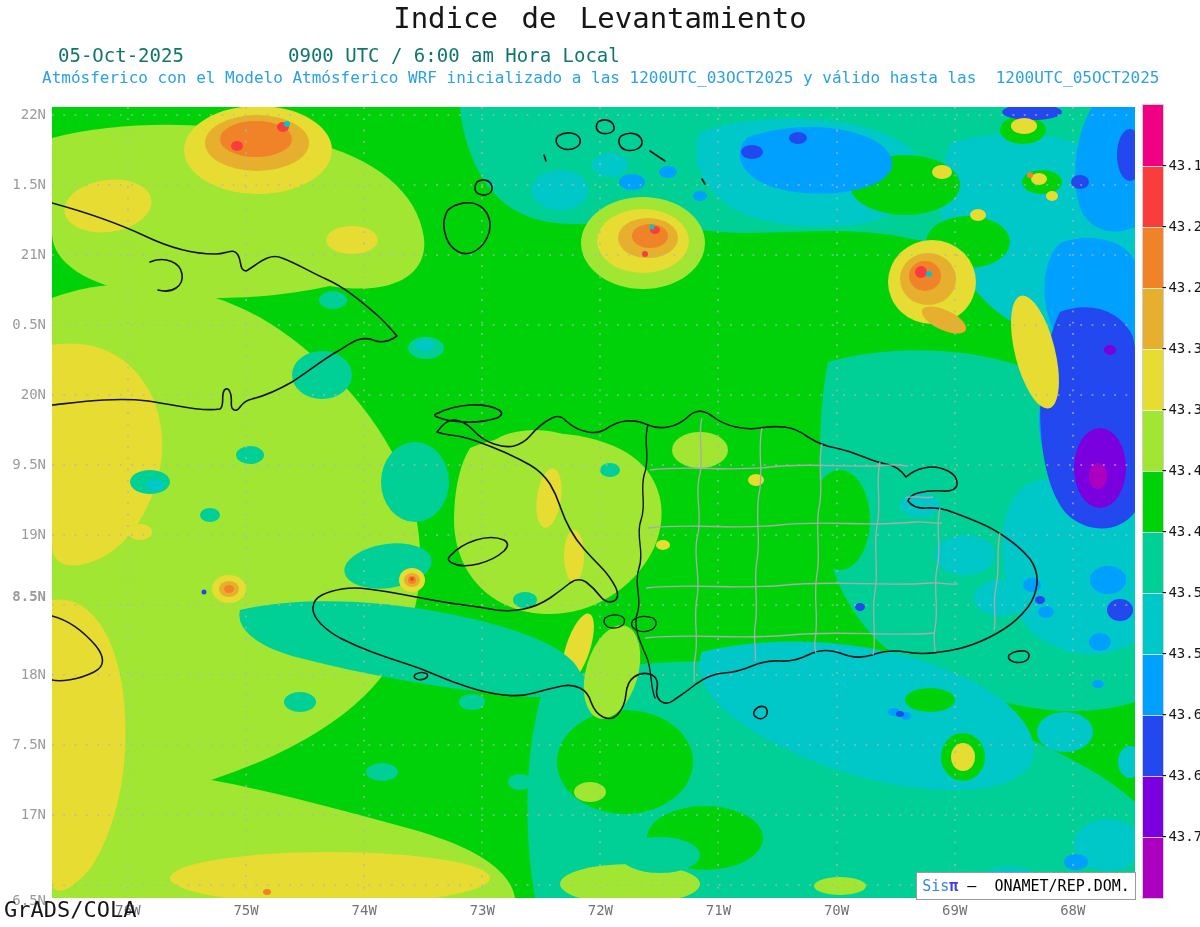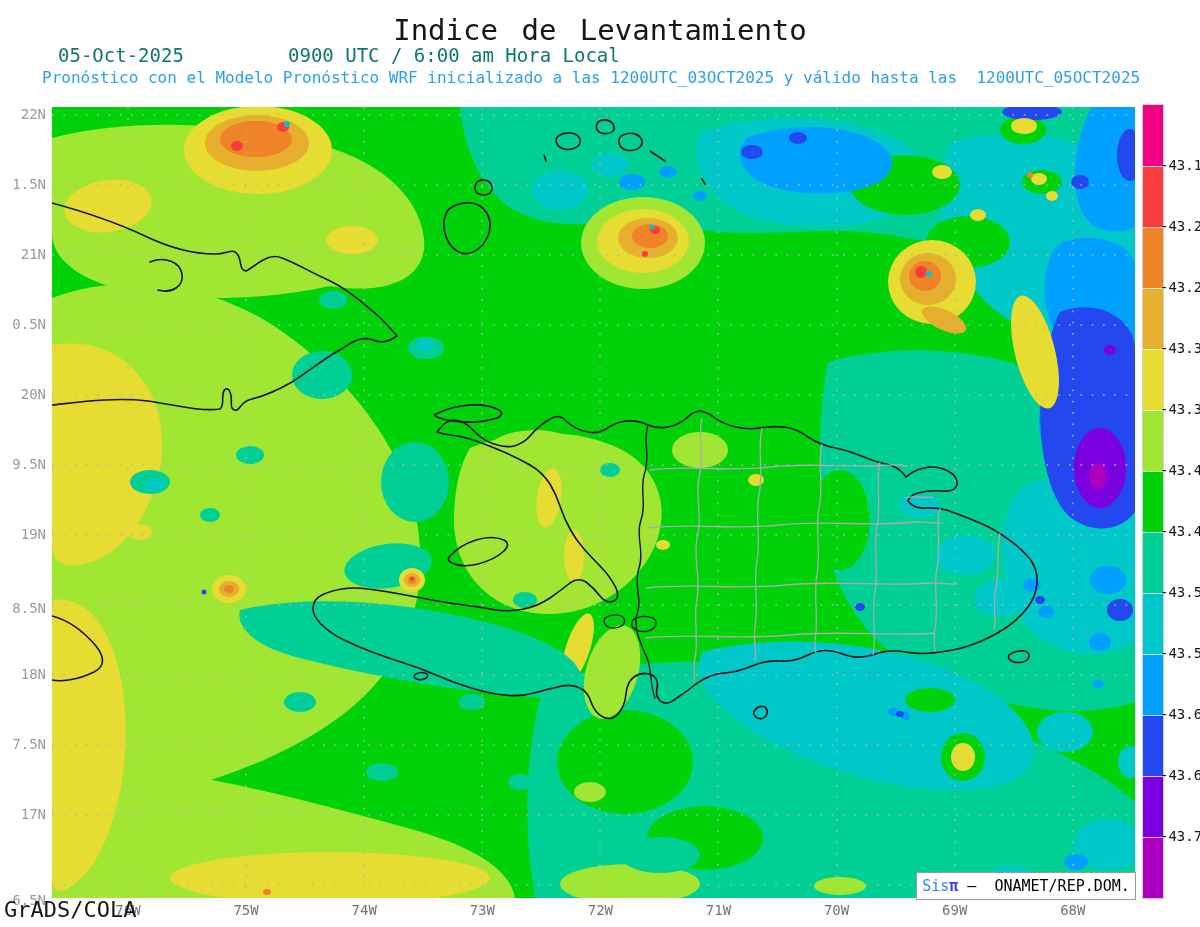--- a/index.html
+++ b/index.html
@@ -1,20 +1,20 @@
 <!DOCTYPE html>
 <html><head>
 <meta charset="utf-8">
 <style>
   html,body{margin:0;padding:0;}
   body{
     width:1200px;height:927px;position:relative;overflow:hidden;background:#fff;
     font-family:"DejaVu Sans Mono","Liberation Mono",monospace;
   }
-  .title{position:absolute;top:13px;left:0;width:1200px;text-align:center;
+  .title{position:absolute;top:1px;left:0;width:1200px;text-align:center;
     font-size:29px;color:#161616;word-spacing:6px;letter-spacing:0;}
   .l2{position:absolute;top:44px;font-size:19px;color:#0f766e;white-space:pre;}
   .date-line{left:58px;}
   .time-line{left:288px;}
   .l3{position:absolute;top:68px;left:42px;font-size:16px;color:#2AA0E8;white-space:pre;}
   #map-svg{position:absolute;left:52px;top:107px;}
   .xlab{position:absolute;top:902px;width:56px;text-align:center;font-size:14px;color:#737373;}
   .ylab{position:absolute;left:0;width:46px;text-align:right;font-size:14px;color:#9a9a9a;}
   .cbar{position:absolute;left:1143px;top:105px;width:20px;height:793px;outline:1px solid #cfcfcf;}
   .cseg{width:20px;}
@@ -27,21 +27,21 @@
   .badge .b-brand{color:#2E86E8;}
   .badge .b-pi{color:#3C3CF0;font-weight:bold;}
   .badge .b-rest{color:#000000;}
 </style>
 </head>
 <body>
 
 <div class="title">Indice de Levantamiento</div>
 <div class="l2 date-line">05-Oct-2025</div>
 <div class="l2 time-line">0900 UTC / 6:00 am Hora Local</div>
-<div class="l3">Pronóstico con el Modelo Pronóstico WRF inicializado a las 1200UTC_03OCT2025 y válido hasta las  1200UTC_05OCT2025</div>
+<div class="l3">Atmósferico con el Modelo Atmósferico WRF inicializado a las 1200UTC_03OCT2025 y válido hasta las  1200UTC_05OCT2025</div>
 
 <svg id="map-svg" width="1083" height="791" viewBox="52 107 1083 791" xmlns="http://www.w3.org/2000/svg">
   <defs>
       <clipPath id="mapclip">
         <rect x="52" y="107" width="1083" height="791"></rect>
       </clipPath>
     </defs>
   <g clip-path="url(#mapclip)">
 
     <rect x="52" y="107" width="1083" height="791" fill="#00D20A"></rect>
@@ -247,21 +247,21 @@
 </svg>
 
 <div id="yaxis">
     <div class="ylab" style="top: 106px;">22N</div>
     <div class="ylab" style="top: 176px;">1.5N</div>
     <div class="ylab" style="top: 246px;">21N</div>
     <div class="ylab" style="top: 316px;">0.5N</div>
     <div class="ylab" style="top: 386px;">20N</div>
     <div class="ylab" style="top: 456px;">9.5N</div>
     <div class="ylab" style="top: 526px;">19N</div>
-    <div class="ylab" style="top: 600px;">8.5N</div>
+    <div class="ylab" style="top: 588px; font-weight: bold;">8.5N</div>
     <div class="ylab" style="top: 666px;">18N</div>
     <div class="ylab" style="top: 736px;">7.5N</div>
     <div class="ylab" style="top: 806px;">17N</div>
     <div class="ylab" style="top: 892px;">6.5N</div>
   </div>
 <div id="xaxis">
     <div class="xlab" style="left: 100px;">76W</div>
     <div class="xlab" style="left: 218.1px;">75W</div>
     <div class="xlab" style="left: 336.2px;">74W</div>
     <div class="xlab" style="left: 454.3px;">73W</div>

